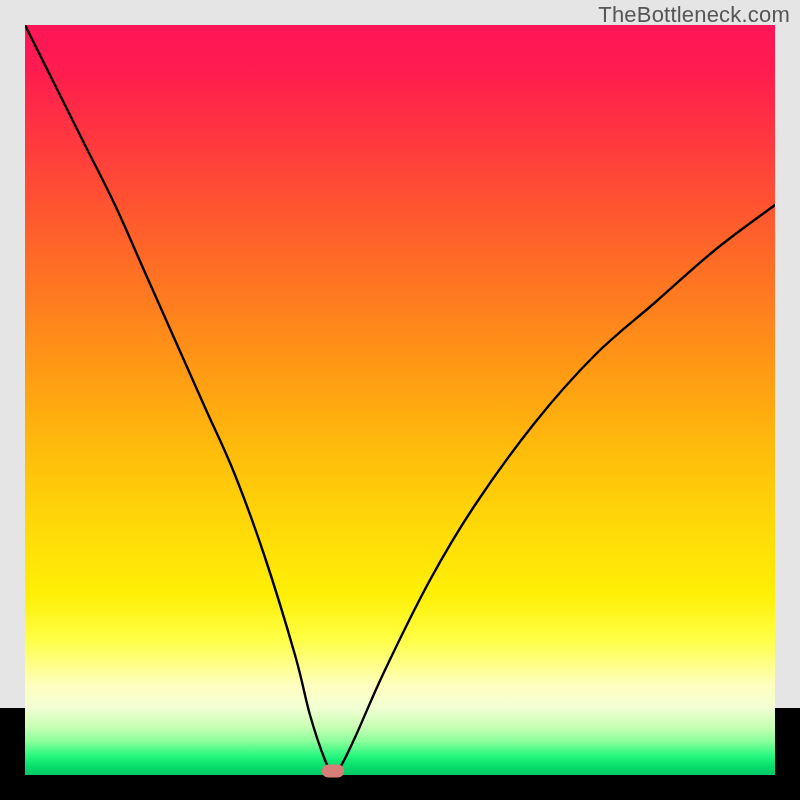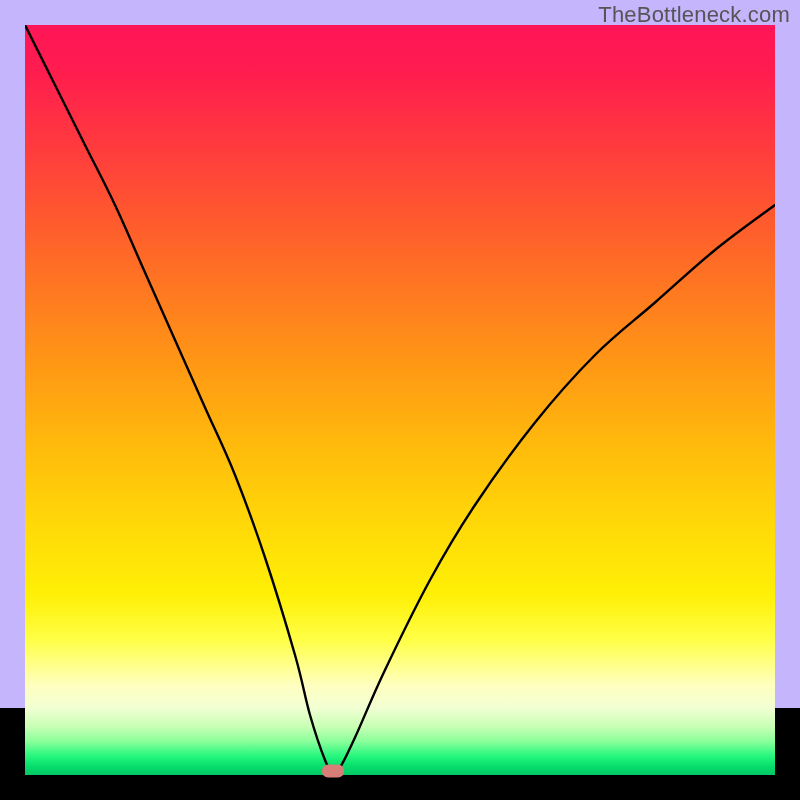--- a/index.html
+++ b/index.html
@@ -9,21 +9,21 @@
     height: 800px;
     overflow: hidden;
     font-family: Arial, Helvetica, sans-serif;
     background: #000;
   }
   .frame {
     position: relative;
     width: 800px;
     height: 708px;
     box-sizing: border-box;
-    background: #c4b5fd;
+    background: #e5e5e5;
   }
   .watermark {
     position: absolute;
     top: 2px;
     right: 10px;
     color: #555;
     font-size: 22px;
     font-weight: 500;
     letter-spacing: 0.2px;
     z-index: 50;

